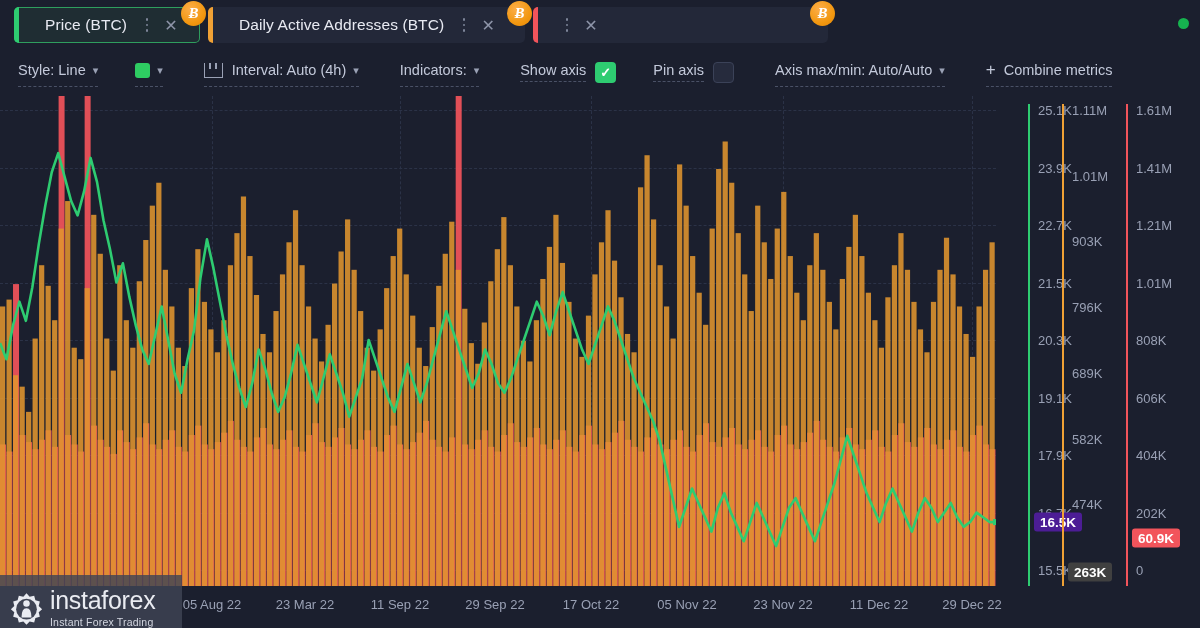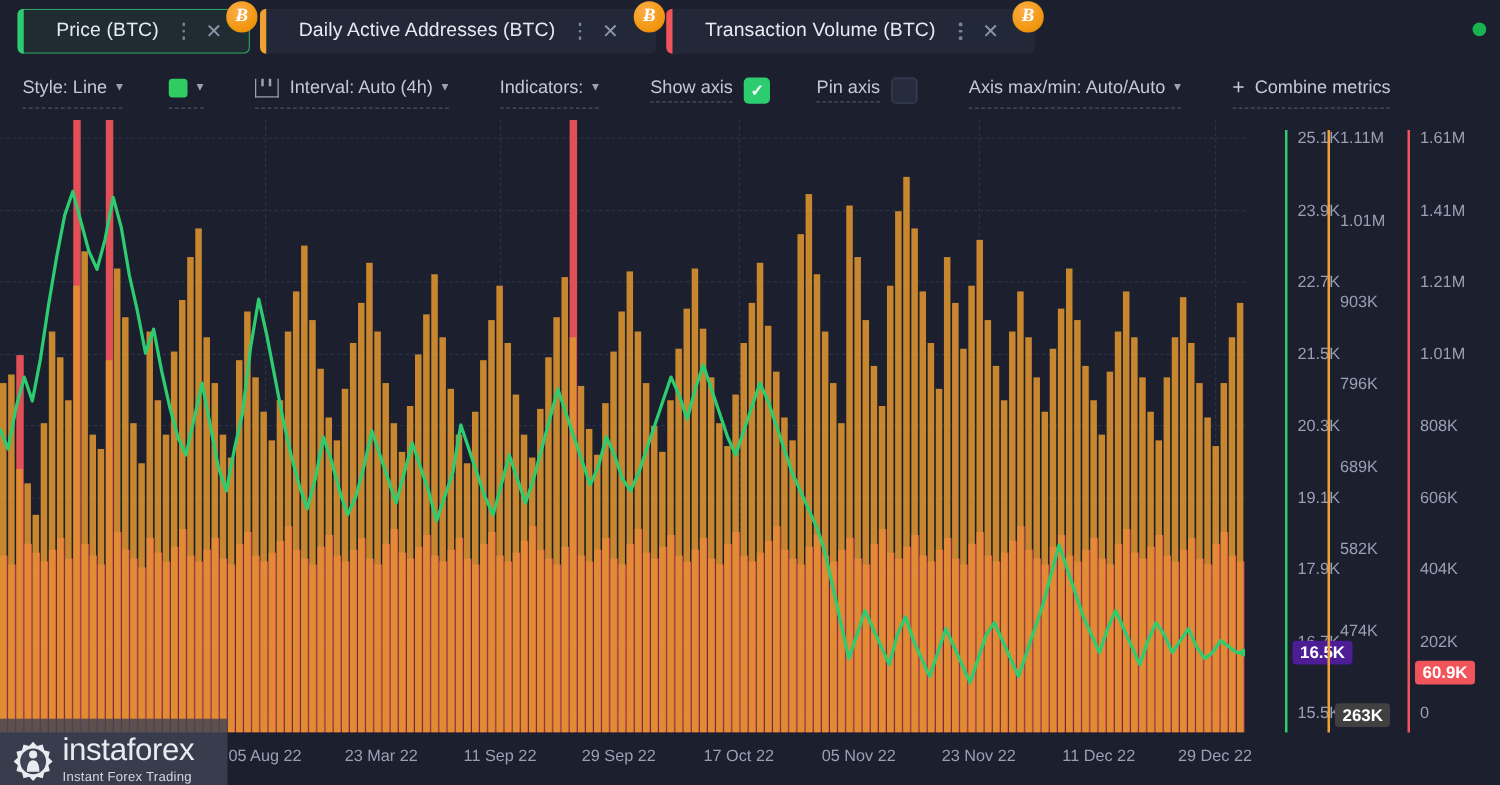--- a/index.html
+++ b/index.html
@@ -112,21 +112,20 @@
           <i></i>
           <i></i>
           <i></i>
         </span>
       <span class="tab-x">✕</span>
       <span class="btc-badge" style="right:-7px;">Ƀ</span>
     </div>
 
     <div class="tab" style="left:533px;width:295px;">
       <span class="tab-accent" style="background:#f2545b;"></span>
-      <span class="tab-label">Transaction Volume (BTC)</span>
       <span class="tab-dots">
           <i></i>
           <i></i>
           <i></i>
         </span>
       <span class="tab-x">✕</span>
       <span class="btc-badge" style="right:-7px;">Ƀ</span>
     </div>
 
     <span class="status-dot"></span>

